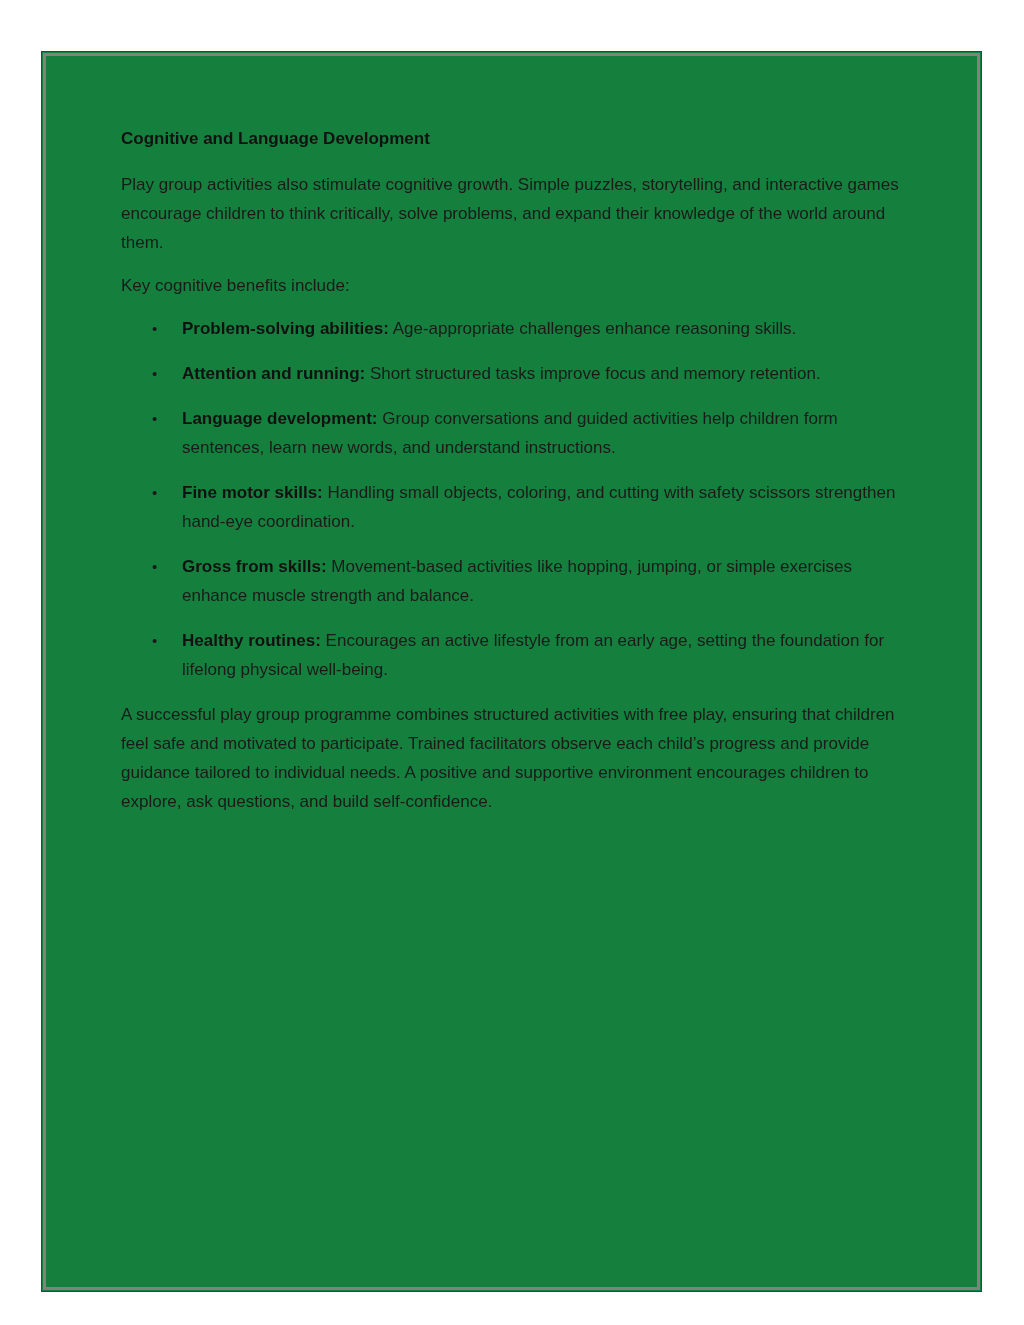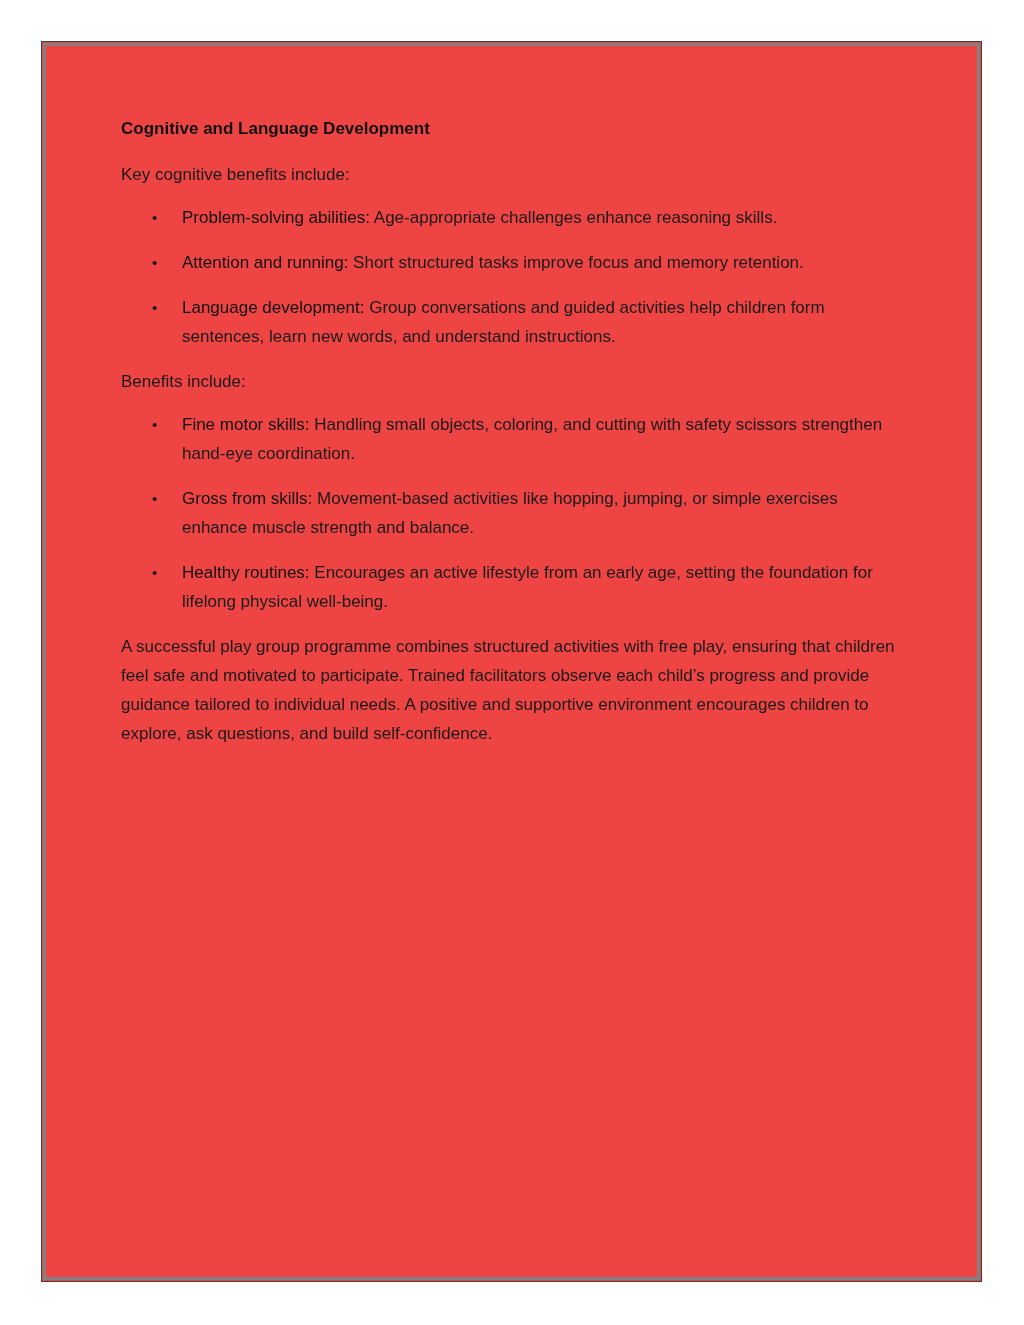--- a/index.html
+++ b/index.html
@@ -11,26 +11,26 @@
   .canvas {
     position: relative;
     width: 1024px;
     height: 1325px;
     background: #ffffff;
     overflow: hidden;
   }
   .page-border {
     position: absolute;
     left: 41px;
-    top: 41px;
+    top: 51px;
     width: 941px;
     height: 1241px;
     border: 1px solid #3f3f3f;
     padding: 1px;
-    background: #ef4444;
+    background: #15803d;
   }
   .page-inner {
     width: 100%;
     height: 100%;
     border: 3px solid #818181;
     padding: 66px 70px 0 75px;
     overflow: hidden;
   }
   .content {
     width: 782px;
@@ -56,50 +56,50 @@
     position: relative;
     padding-left: 61px;
     margin-bottom: 16px;
   }
   .bullet-list .marker {
     position: absolute;
     left: 31px;
     top: 0;
     font-size: 15px;
   }
-  b { font-weight: normal; color: #111111; }
+  b { font-weight: bold; color: #111111; }
 </style>
 </head>
 <body>
 
 <div class="canvas">
   <div class="page-border">
     <div class="page-inner">
       <div class="content">
 
         <h2>Cognitive and Language Development</h2>
+        <p>Play group activities also stimulate cognitive growth. Simple puzzles, storytelling, and interactive games encourage children to think critically, solve problems, and expand their knowledge of the world around them.</p>
         <p>Key cognitive benefits include:</p>
 
         <ul class="bullet-list">
           <li>
             <span class="marker">•</span>
             <b>Problem-solving abilities:</b><span> Age-appropriate challenges enhance reasoning skills.</span>
           </li>
           <li>
             <span class="marker">•</span>
             <b>Attention and running:</b><span> Short structured tasks improve focus and memory retention.</span>
           </li>
           <li>
             <span class="marker">•</span>
             <b>Language development:</b><span> Group conversations and guided activities help children form sentences, learn new words, and understand instructions.</span>
           </li>
         </ul>
 
 
-        <p>Benefits include:</p>
 
         <ul class="bullet-list">
           <li>
             <span class="marker">•</span>
             <b>Fine motor skills:</b><span> Handling small objects, coloring, and cutting with safety scissors strengthen hand-eye coordination.</span>
           </li>
           <li>
             <span class="marker">•</span>
             <b>Gross from skills:</b><span> Movement-based activities like hopping, jumping, or simple exercises enhance muscle strength and balance.</span>
           </li>

